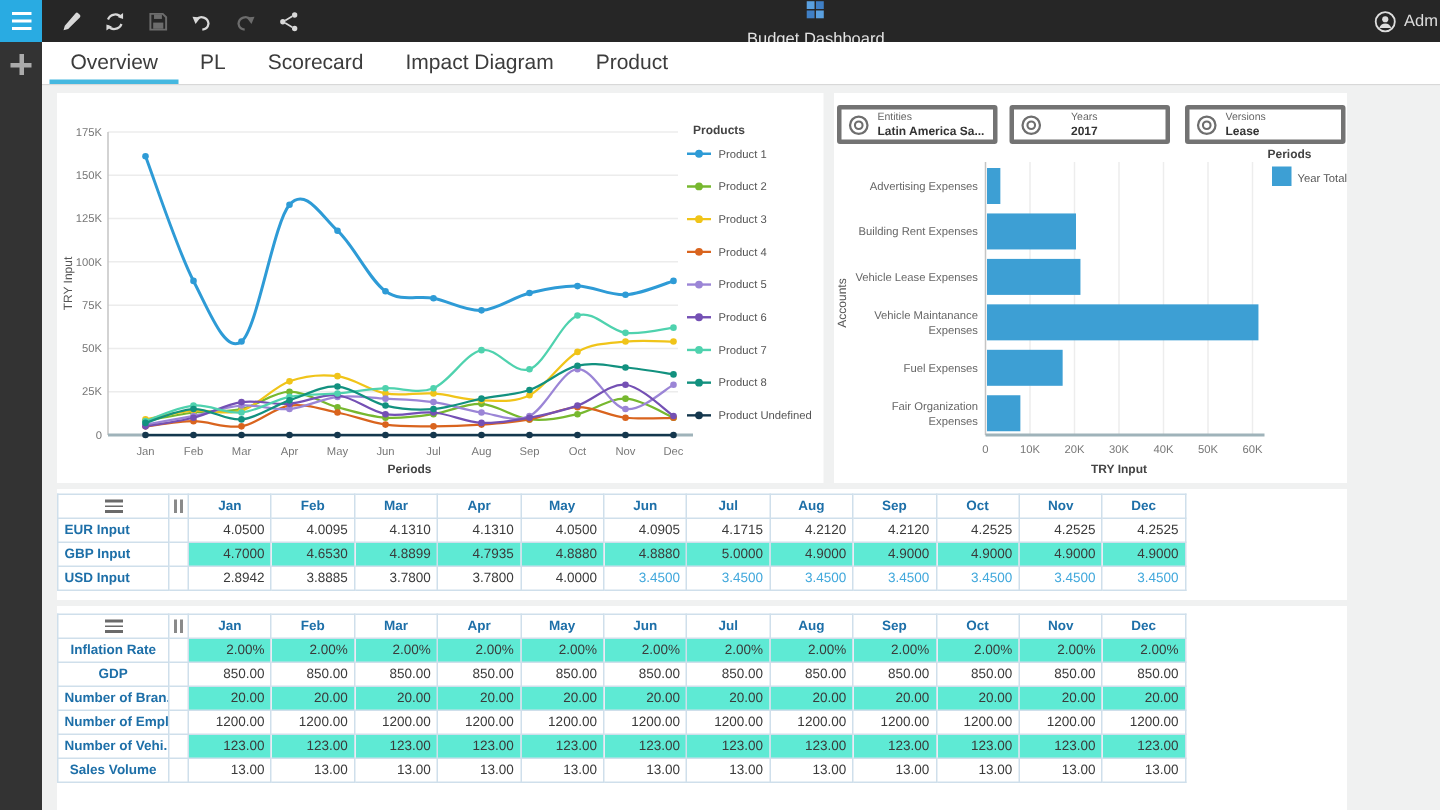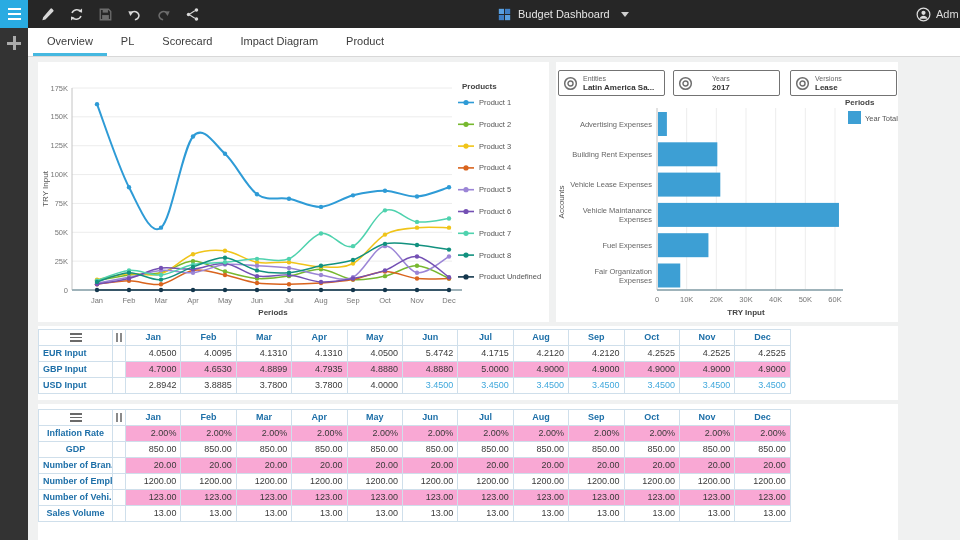--- a/index.html
+++ b/index.html
@@ -9,72 +9,72 @@
   
   .topbar{position:absolute;left:0;top:0;width:960px;height:28px;background:#262626;}
   .menu-btn{position:absolute;left:0;top:0;width:28px;height:28px;background:#29abe2;
             display:flex;flex-direction:column;justify-content:center;align-items:center;gap:3px;cursor:pointer;}
   .menu-btn .bar{width:13px;height:2px;background:#fff;}
   .toolbar{position:absolute;left:38px;top:0;height:28px;display:flex;align-items:center;gap:11px;}
   .tool{width:18px;height:18px;display:flex;align-items:center;justify-content:center;color:#d8d8d8;cursor:pointer;}
   .tool.disabled{color:#6c6c6c;cursor:default;}
   .tool svg{width:15px;height:15px;display:block;}
   .title-area{position:absolute;left:498px;top:0;height:28px;display:flex;align-items:center;gap:7px;
-              color:#e4e4e4;font-size:11px;cursor:pointer;}
+              color:#e4e4e4;font-size:11px;cursor:pointer;flex-direction:column;}
   .grid-icon svg{width:13px;height:13px;display:block;}
   .caret{width:0;height:0;border-left:4px solid transparent;border-right:4px solid transparent;
          border-top:5px solid #cfcfcf;margin-left:4px;}
   .user-area{position:absolute;left:916px;top:0;width:44px;height:28px;display:flex;align-items:center;gap:5px;
              color:#dddddd;font-size:11px;white-space:nowrap;overflow:hidden;cursor:pointer;}
   .user-area svg{width:15px;height:15px;flex:0 0 auto;}
 
   
   .sidebar{position:absolute;left:0;top:28px;width:28px;height:512px;background:#333333;}
   .add-btn{position:absolute;left:7px;top:8px;width:14px;height:14px;cursor:pointer;}
   .add-btn:before,.add-btn:after{content:"";position:absolute;background:#ababab;}
   .add-btn:before{left:5.5px;top:0;width:3px;height:14px;}
   .add-btn:after{left:0;top:5.5px;width:14px;height:3px;}
 
   
   .tabbar{position:absolute;left:28px;top:28px;width:932px;height:29px;background:#ffffff;
           border-bottom:1px solid #d8d8d8;display:flex;padding-left:5px;box-sizing:border-box;}
-  .tab{padding:0 14px;font-size:11px;color:#3c3c3c;display:flex;align-items:center;cursor:pointer;
+  .tab{padding:0 14px;font-size:14px;color:#3c3c3c;display:flex;align-items:center;cursor:pointer;
        border-bottom:3px solid transparent;box-sizing:border-box;}
   .tab.active{border-bottom-color:#45b8e0;}
 
   
   .content{position:absolute;left:28px;top:57px;width:932px;height:483px;background:#f0f1f1;}
   .panel{position:absolute;background:#ffffff;}
   .panel-line{left:10px;top:5px;width:511px;height:260px;}
   .panel-bar{left:528px;top:5px;width:342px;height:260px;}
   .panel-t1{left:10px;top:269px;width:860px;height:74px;}
   .panel-t2{left:10px;top:347px;width:860px;height:136px;}
   .panel svg.chart{position:absolute;left:0;top:0;}
 
   
   .selectors{position:absolute;left:0;top:8px;width:342px;height:26px;}
-  .sel-card{position:absolute;top:0;height:26px;width:107px;background:#fff;border:1px solid #737373;
+  .sel-card{position:absolute;top:0;height:26px;width:107px;background:#fff;border:3px solid #737373;
             border-radius:2px;box-sizing:border-box;display:flex;align-items:center;gap:5px;
             padding-left:4px;cursor:pointer;}
   .sel-card svg{width:15px;height:15px;flex:0 0 auto;}
   .sel-txt{display:flex;flex-direction:column;overflow:hidden;}
   .sel-label{font-size:7px;color:#666;line-height:9px;white-space:nowrap;}
   .sel-value{font-size:8px;font-weight:bold;color:#333;line-height:9px;white-space:nowrap;}
 
   
   .grid-table{border-collapse:collapse;table-layout:fixed;width:752px;font-size:9px;
               border:1px solid #9ec2d8;background:#fff;}
   .grid-table th,.grid-table td{border:1px solid #cfdfeb;padding:0 4px;height:15px;line-height:15px;
               overflow:hidden;white-space:nowrap;box-sizing:border-box;}
   .grid-table thead th{color:#1d6fa8;font-weight:bold;text-align:center;background:#fff;}
   .grid-table td.rlabel{color:#1d6fa8;font-weight:bold;background:#fff;text-align:left;}
   .grid-table.centered td.rlabel{text-align:center;}
   .grid-table td.val{text-align:right;color:#3a3a3a;}
   .grid-table td.val.changed{color:#41a8dc;}
-  .grid-table tr.alt td.val{background:#f9a8d4;}
+  .grid-table tr.alt td.val{background:#5eead4;}
   .tbl-wrap1{position:absolute;left:0;top:3px;}
   .tbl-wrap2{position:absolute;left:0;top:5px;}
   .hmenu{display:inline-flex;flex-direction:column;gap:2px;vertical-align:middle;}
   .hmenu i{display:block;width:12px;height:1.5px;background:#6a6a6a;}
   .hpause{display:inline-flex;gap:2.5px;vertical-align:middle;}
   .hpause i{display:block;width:2px;height:9px;background:#8a8a8a;}
 </style>
 </head>
 <body>
 
@@ -479,21 +479,21 @@
           </thead>
           <tbody>
             <tr>
               <td class="rlabel">EUR Input</td>
               <td style="padding: 0px;"></td>
               <td class="val">4.0500</td>
               <td class="val">4.0095</td>
               <td class="val">4.1310</td>
               <td class="val">4.1310</td>
               <td class="val">4.0500</td>
-              <td class="val">5.4742</td>
+              <td class="val">4.0905</td>
               <td class="val">4.1715</td>
               <td class="val">4.2120</td>
               <td class="val">4.2120</td>
               <td class="val">4.2525</td>
               <td class="val">4.2525</td>
               <td class="val">4.2525</td>
             </tr>
             <tr class="alt">
               <td class="rlabel">GBP Input</td>
               <td style="padding: 0px;"></td>

